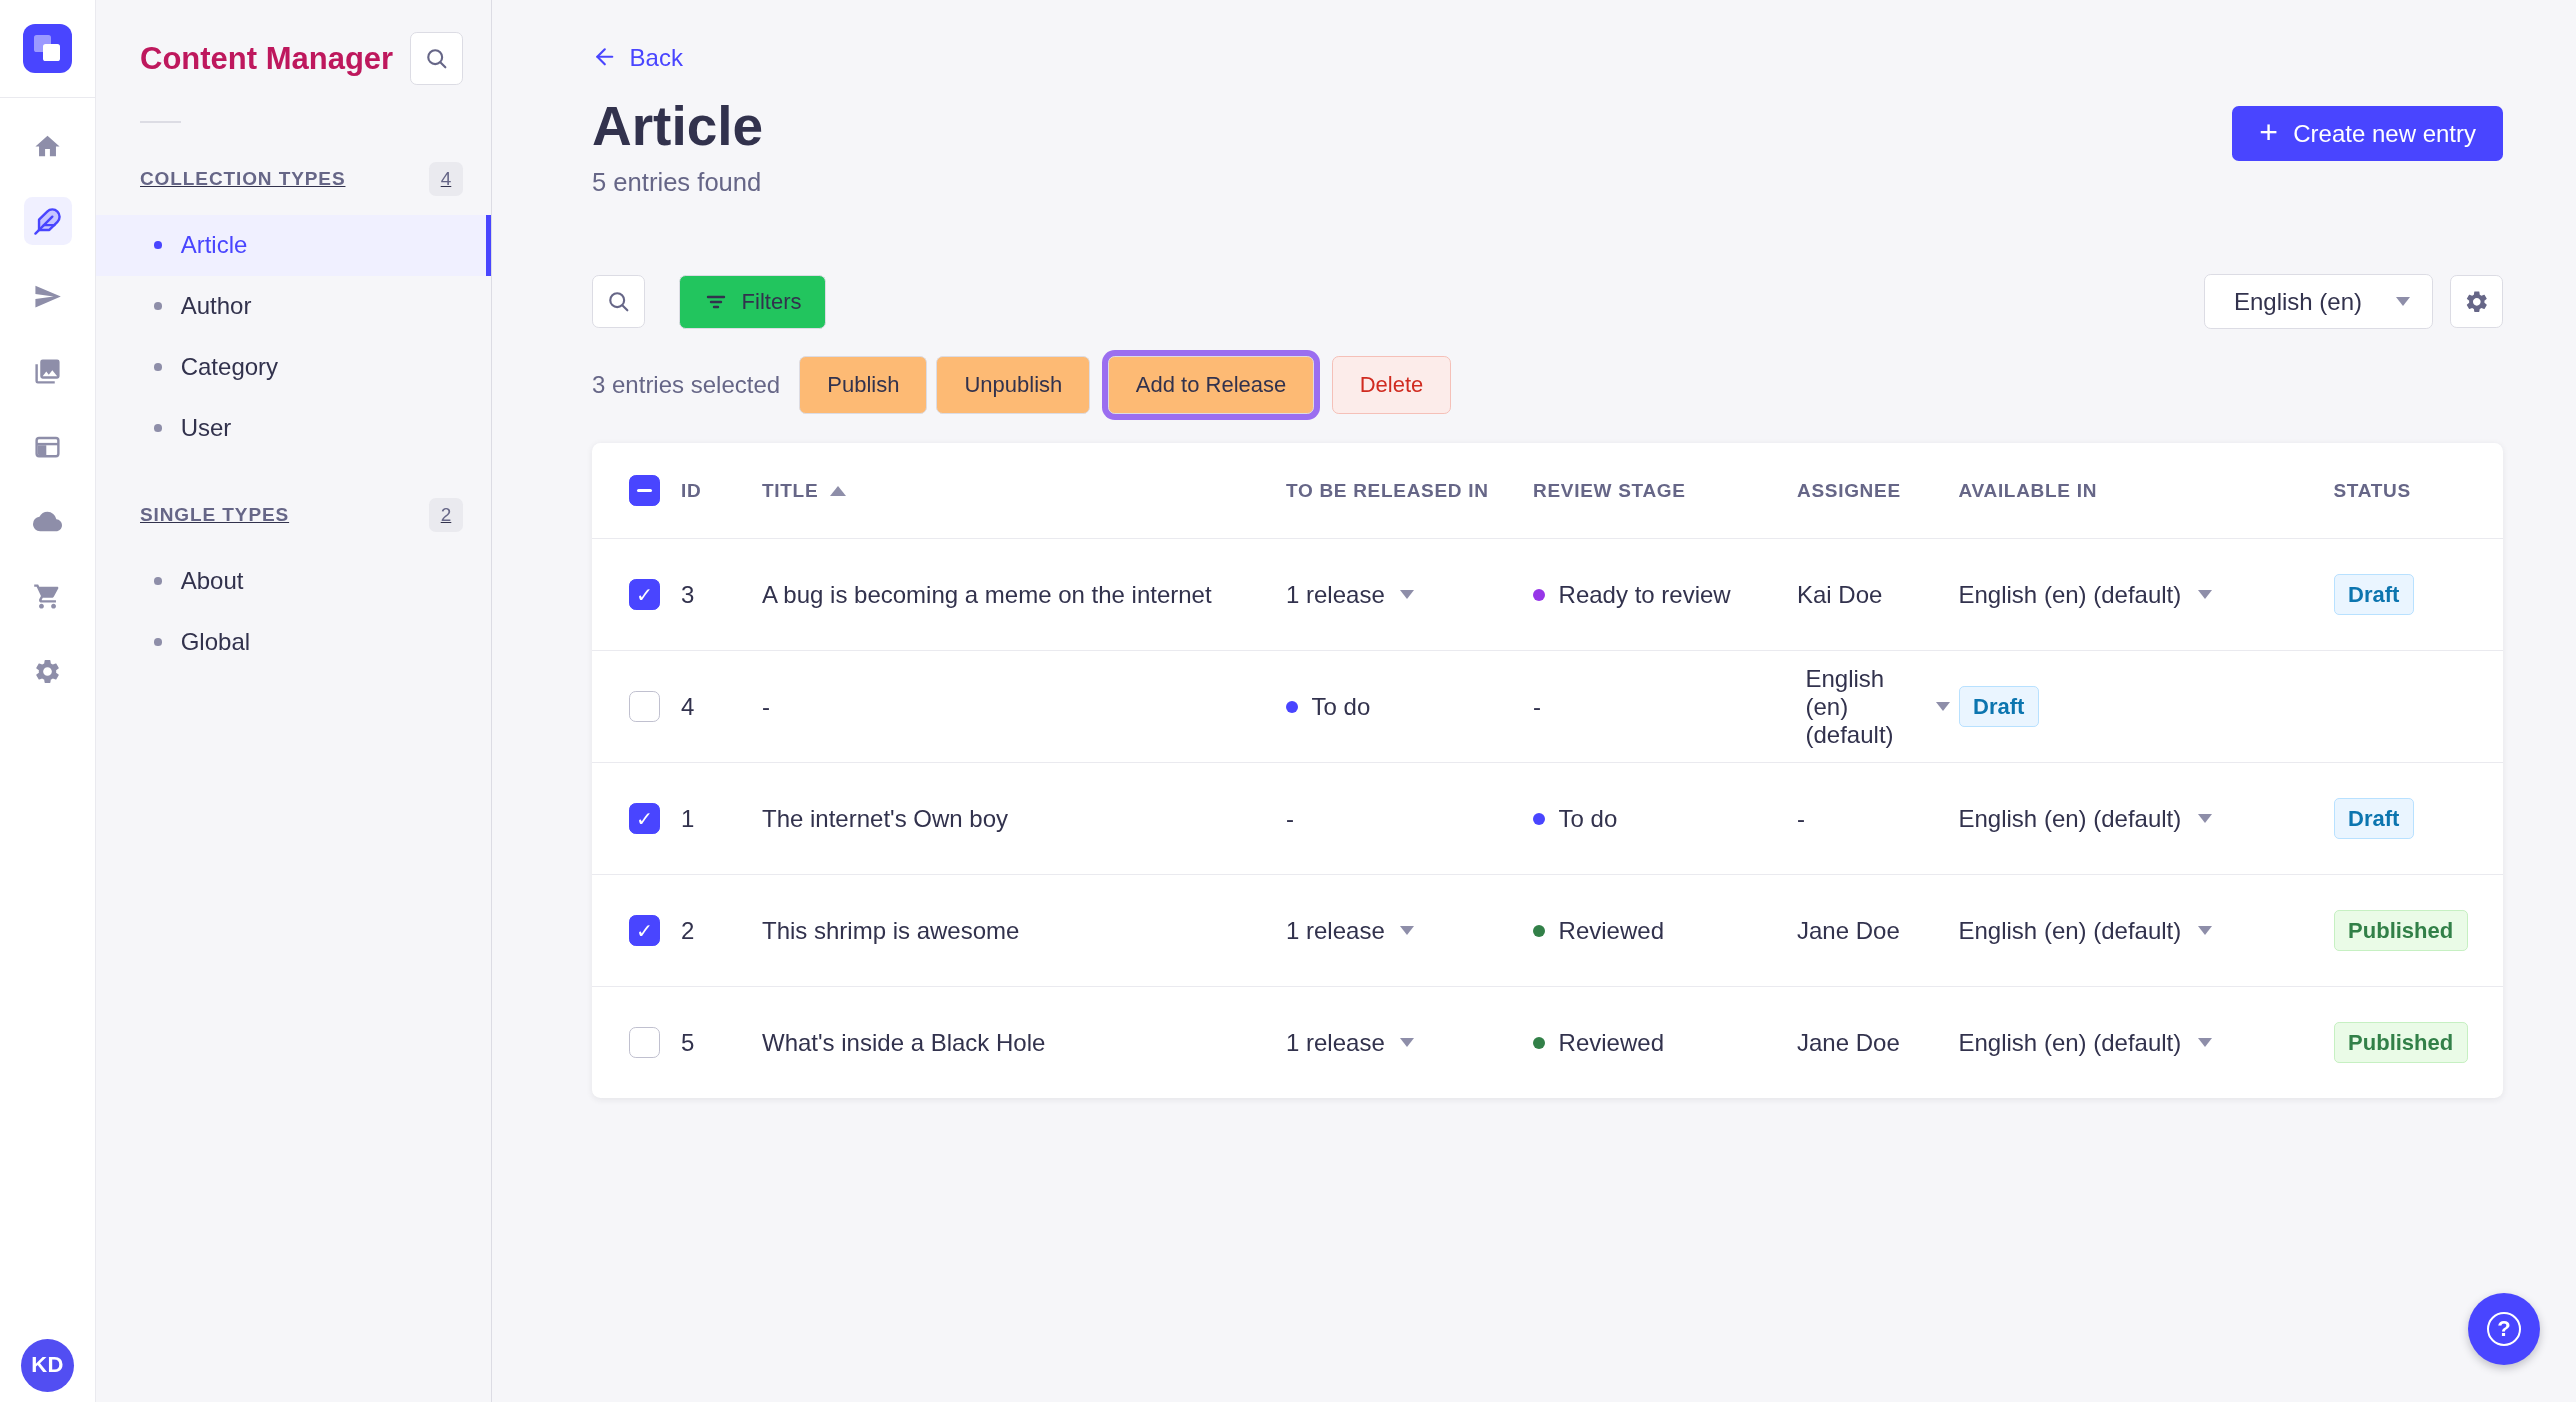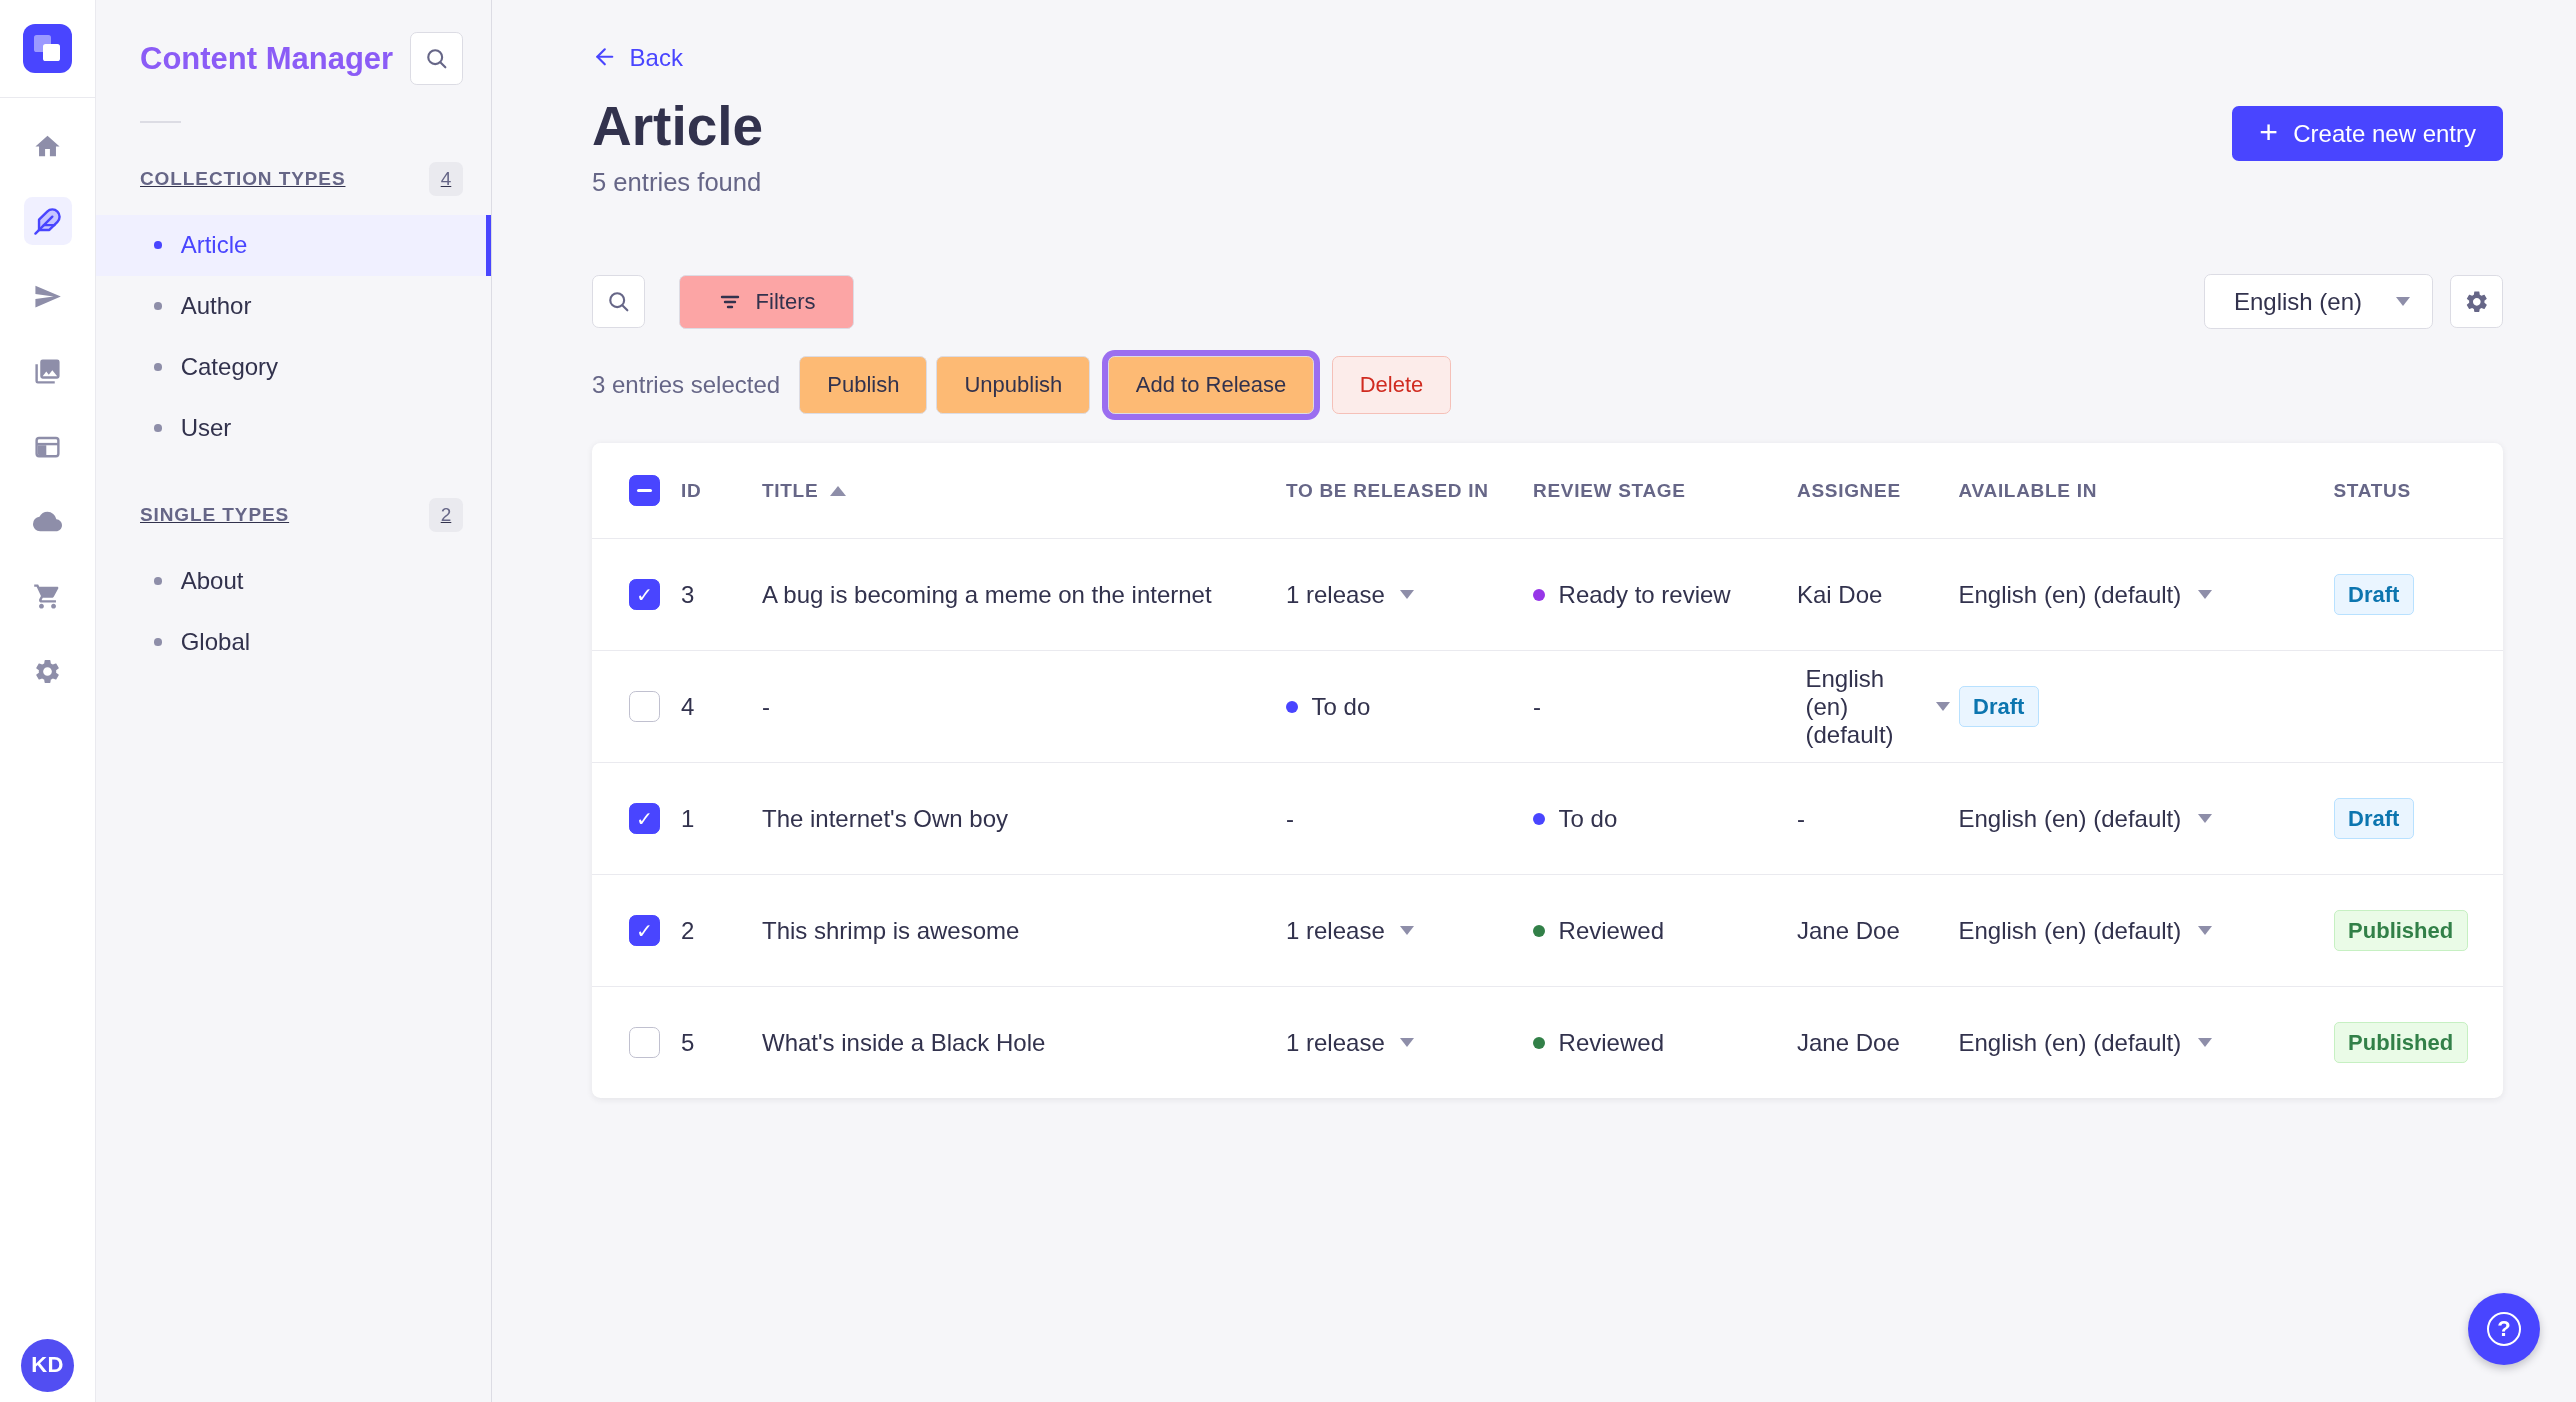--- a/index.html
+++ b/index.html
@@ -23,21 +23,21 @@
   .rail-icons { display:flex; flex-direction:column; gap:27px; padding-top:24px; align-items:center; }
   .rail-btn { width:48px; height:48px; border-radius:8.5px; display:flex; align-items:center; justify-content:center; cursor:pointer; }
   .rail-btn svg { width:29px; height:29px; }
   .rail-btn.active { background:#f0f0ff; }
   .rail-spacer { flex:1; }
   .avatar { width:53px; height:53px; border-radius:50%; background:#524ef2; color:#fff; font-size:22px; font-weight:bold;
             display:flex; align-items:center; justify-content:center; margin-bottom:10.2px; cursor:pointer; letter-spacing:0.4px; }
   
   .sidebar { width:396px; background:#f6f6f9; border-right:0.9px solid #dcdce4; flex-shrink:0; }
   .sidebar-head { display:flex; align-items:center; justify-content:space-between; padding:32px 28px 0 44px; }
-  .sidebar-title { font-size:31px; font-weight:bold; color:#8b5cf6; }
+  .sidebar-title { font-size:31px; font-weight:bold; color:#be185d; }
   .icon-btn { width:53px; height:53px; background:#fff; border:0.9px solid #dcdce4; border-radius:6.8px;
               display:flex; align-items:center; justify-content:center; cursor:pointer; }
   .sidebar-divider { width:41px; height:1.7px; background:#dcdce4; margin:36px 0 0 44px; }
   .section-head { display:flex; align-items:center; justify-content:space-between; margin:39px 28px 0 44px;text-decoration:underline; }
   .section-label { font-size:19px; font-weight:bold; letter-spacing:0.9px; color:#666687; }
   .section-badge { min-width:34px; height:34px; padding:0 8.5px; background:#eaeaef; border-radius:6.8px; color:#666687;
                    font-size:19px; display:flex; align-items:center; justify-content:center; }
   .nav-items { margin-top:19px; }
   .nav-item { height:61px; display:flex; align-items:center; padding-left:58px; font-size:24px; color:#32324d;
               cursor:pointer; position:relative; }
@@ -51,22 +51,22 @@
   .title-row { display:flex; align-items:flex-start; justify-content:space-between; margin-top:24px; }
   .page-title { font-size:55px; font-weight:bold; color:#32324d; line-height:60px; }
   .page-subtitle { font-size:25.6px; color:#666687; margin-top:12px; }
   .btn-primary { height:55px; background:var(--primary); color:#fff; border:none; border-radius:6.8px;
                  font-size:24px; font-weight:500; padding:0 27px; display:flex; align-items:center; gap:15.3px;
                  cursor:pointer; font-family:inherit; margin-top:10.2px; }
   .btn-primary .plus { font-size:32px; font-weight:400; line-height:1; margin-top:-3.4px; }
   .toolbar { display:flex; align-items:center; justify-content:space-between; margin-top:77px; }
   .toolbar-left, .toolbar-right { display:flex; align-items:center; gap:34px; }
   .toolbar-right { gap:17px; }
-  .btn-outline { height:54px; background:#fca5a5; border:0.9px solid #dcdce4; border-radius:6.8px; font-family:inherit;
-                 font-size:22px; font-weight:500; color:#32324d; padding:0 38px; display:flex; align-items:center; gap:13.6px; cursor:pointer; }
+  .btn-outline { height:54px; background:#22c55e; border:0.9px solid #dcdce4; border-radius:6.8px; font-family:inherit;
+                 font-size:22px; font-weight:500; color:#32324d; padding:0 24px; display:flex; align-items:center; gap:13.6px; cursor:pointer; }
   .select { height:55px; background:#fff; border:0.9px solid #dcdce4; border-radius:6.8px; padding:0 22px 0 29px;
             display:flex; align-items:center; gap:34px; font-size:24px; color:#32324d; cursor:pointer; }
   .tri-down { width:0; height:0; border-left:7.7px solid transparent; border-right:7.7px solid transparent; border-top:9.4px solid #8e8ea9; }
   .tri-up { width:0; height:0; border-left:8.5px solid transparent; border-right:8.5px solid transparent; border-bottom:10.2px solid #8e8ea9; }
   
   .select-row { display:flex; align-items:center; gap:9px; margin-top:17px; height:78px; }
   .selected-text { font-size:24px; color:#666687; margin-right:10.2px; }
   .btn-action { height:58px; background:#fdba74; border:0.9px solid #dcdce4; border-radius:6.8px; font-family:inherit;
                 font-size:22px; font-weight:500; color:#32324d; padding:0 27px; cursor:pointer; }
   .btn-action.focus-ring { box-shadow:0 0 0 6px var(--focus-ring); margin:0 8.5px; }

